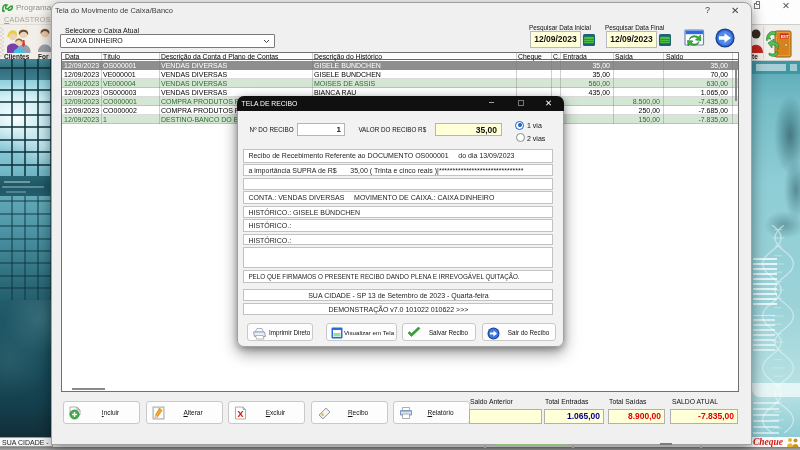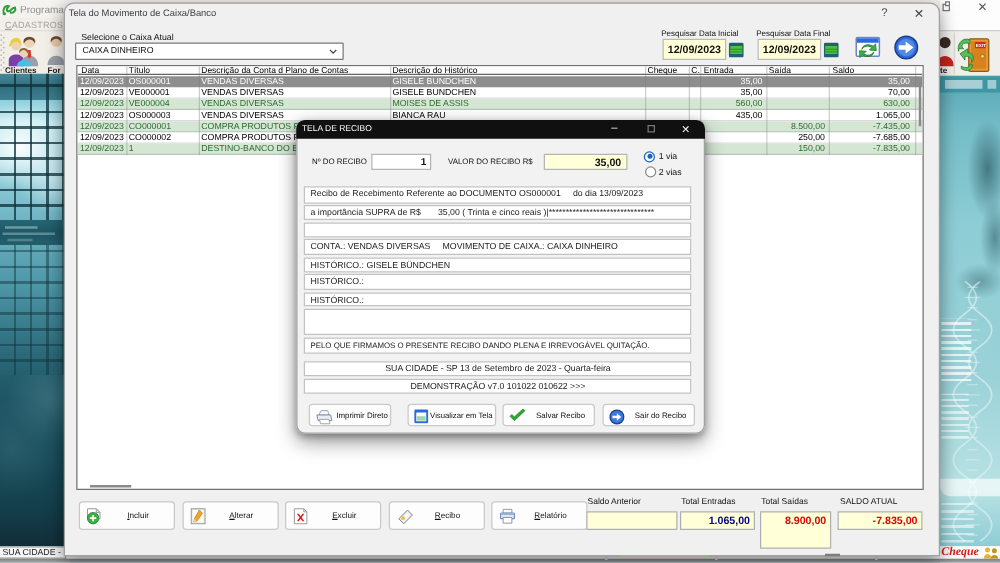--- a/index.html
+++ b/index.html
@@ -351,21 +351,21 @@
         <path d="M3.5 8 L10.5 8 L10.5 12.5 L3.5 12.5z" fill="#fff" stroke="#8a8a8a" stroke-width=".7"></path>
       </svg>
     <span class="blbl"><u>R</u>elatório</span>
     </div>
 
   <div class="ab" style="left:418px;top:395px;font-size:6.8px">Saldo Anterior</div>
   <div class="ab" style="left:417px;top:406px;width:73px;height:15px;background:#ffffd8;border:1px solid #b0b0b0"></div>
   <div class="ab" style="left:493px;top:395px;font-size:6.8px">Total Entradas</div>
   <div class="ab" style="left:492px;top:406px;width:60px;height:15px;background:#ffffd8;border:1px solid #b0b0b0;font-weight:bold;font-size:8.5px;color:#00008b;text-align:right;line-height:13px;padding-right:3px">1.065,00</div>
   <div class="ab" style="left:557px;top:395px;font-size:6.8px">Total Saídas</div>
-  <div class="ab" style="left:556px;top:406px;width:57px;height:30px;background:#ffffd8;border:1px solid #b0b0b0;font-weight:bold;font-size:8.5px;color:#e00000;text-align:right;line-height:13px;padding-right:3px">8.900,00</div>
+  <div class="ab" style="left:556px;top:406px;width:57px;height:15px;background:#ffffd8;border:1px solid #b0b0b0;font-weight:bold;font-size:8.5px;color:#e00000;text-align:right;line-height:13px;padding-right:3px">8.900,00</div>
   <div class="ab" style="left:620px;top:395px;font-size:6.8px">SALDO ATUAL</div>
   <div class="ab" style="left:618px;top:406px;width:68px;height:15px;background:#ffffd8;border:1px solid #b0b0b0;font-weight:bold;font-size:8.5px;color:#e00000;text-align:right;line-height:13px;padding-right:3px">-7.835,00</div>
 </div>
 
 <div class="ab" id="dialog" style="left:237px;top:96px;width:327px;height:251px;background:#f2f2f2;border-radius:7px;box-shadow:0 6px 16px rgba(0,0,0,.4),0 2px 6px rgba(0,0,0,.28);outline:1px solid #a0a0a0;outline-offset:-1px">
   <div class="ab" style="left:0;top:0;width:327px;height:14.5px;background:#101010;border-radius:7px 7px 0 0;color:#fff">
     <span class="ab" style="left:4.5px;top:4px;font-size:6.8px;letter-spacing:0px">TELA DE RECIBO</span>
     <span class="ab" style="left:252px;top:1px;font-size:9px;color:#eee">–</span>
     <span class="ab" style="left:281px;top:3.5px;width:6px;height:6px;border:1px solid #777"></span>
     <span class="ab" style="left:308px;top:1.5px;font-size:8.5px;color:#fff">✕</span>

